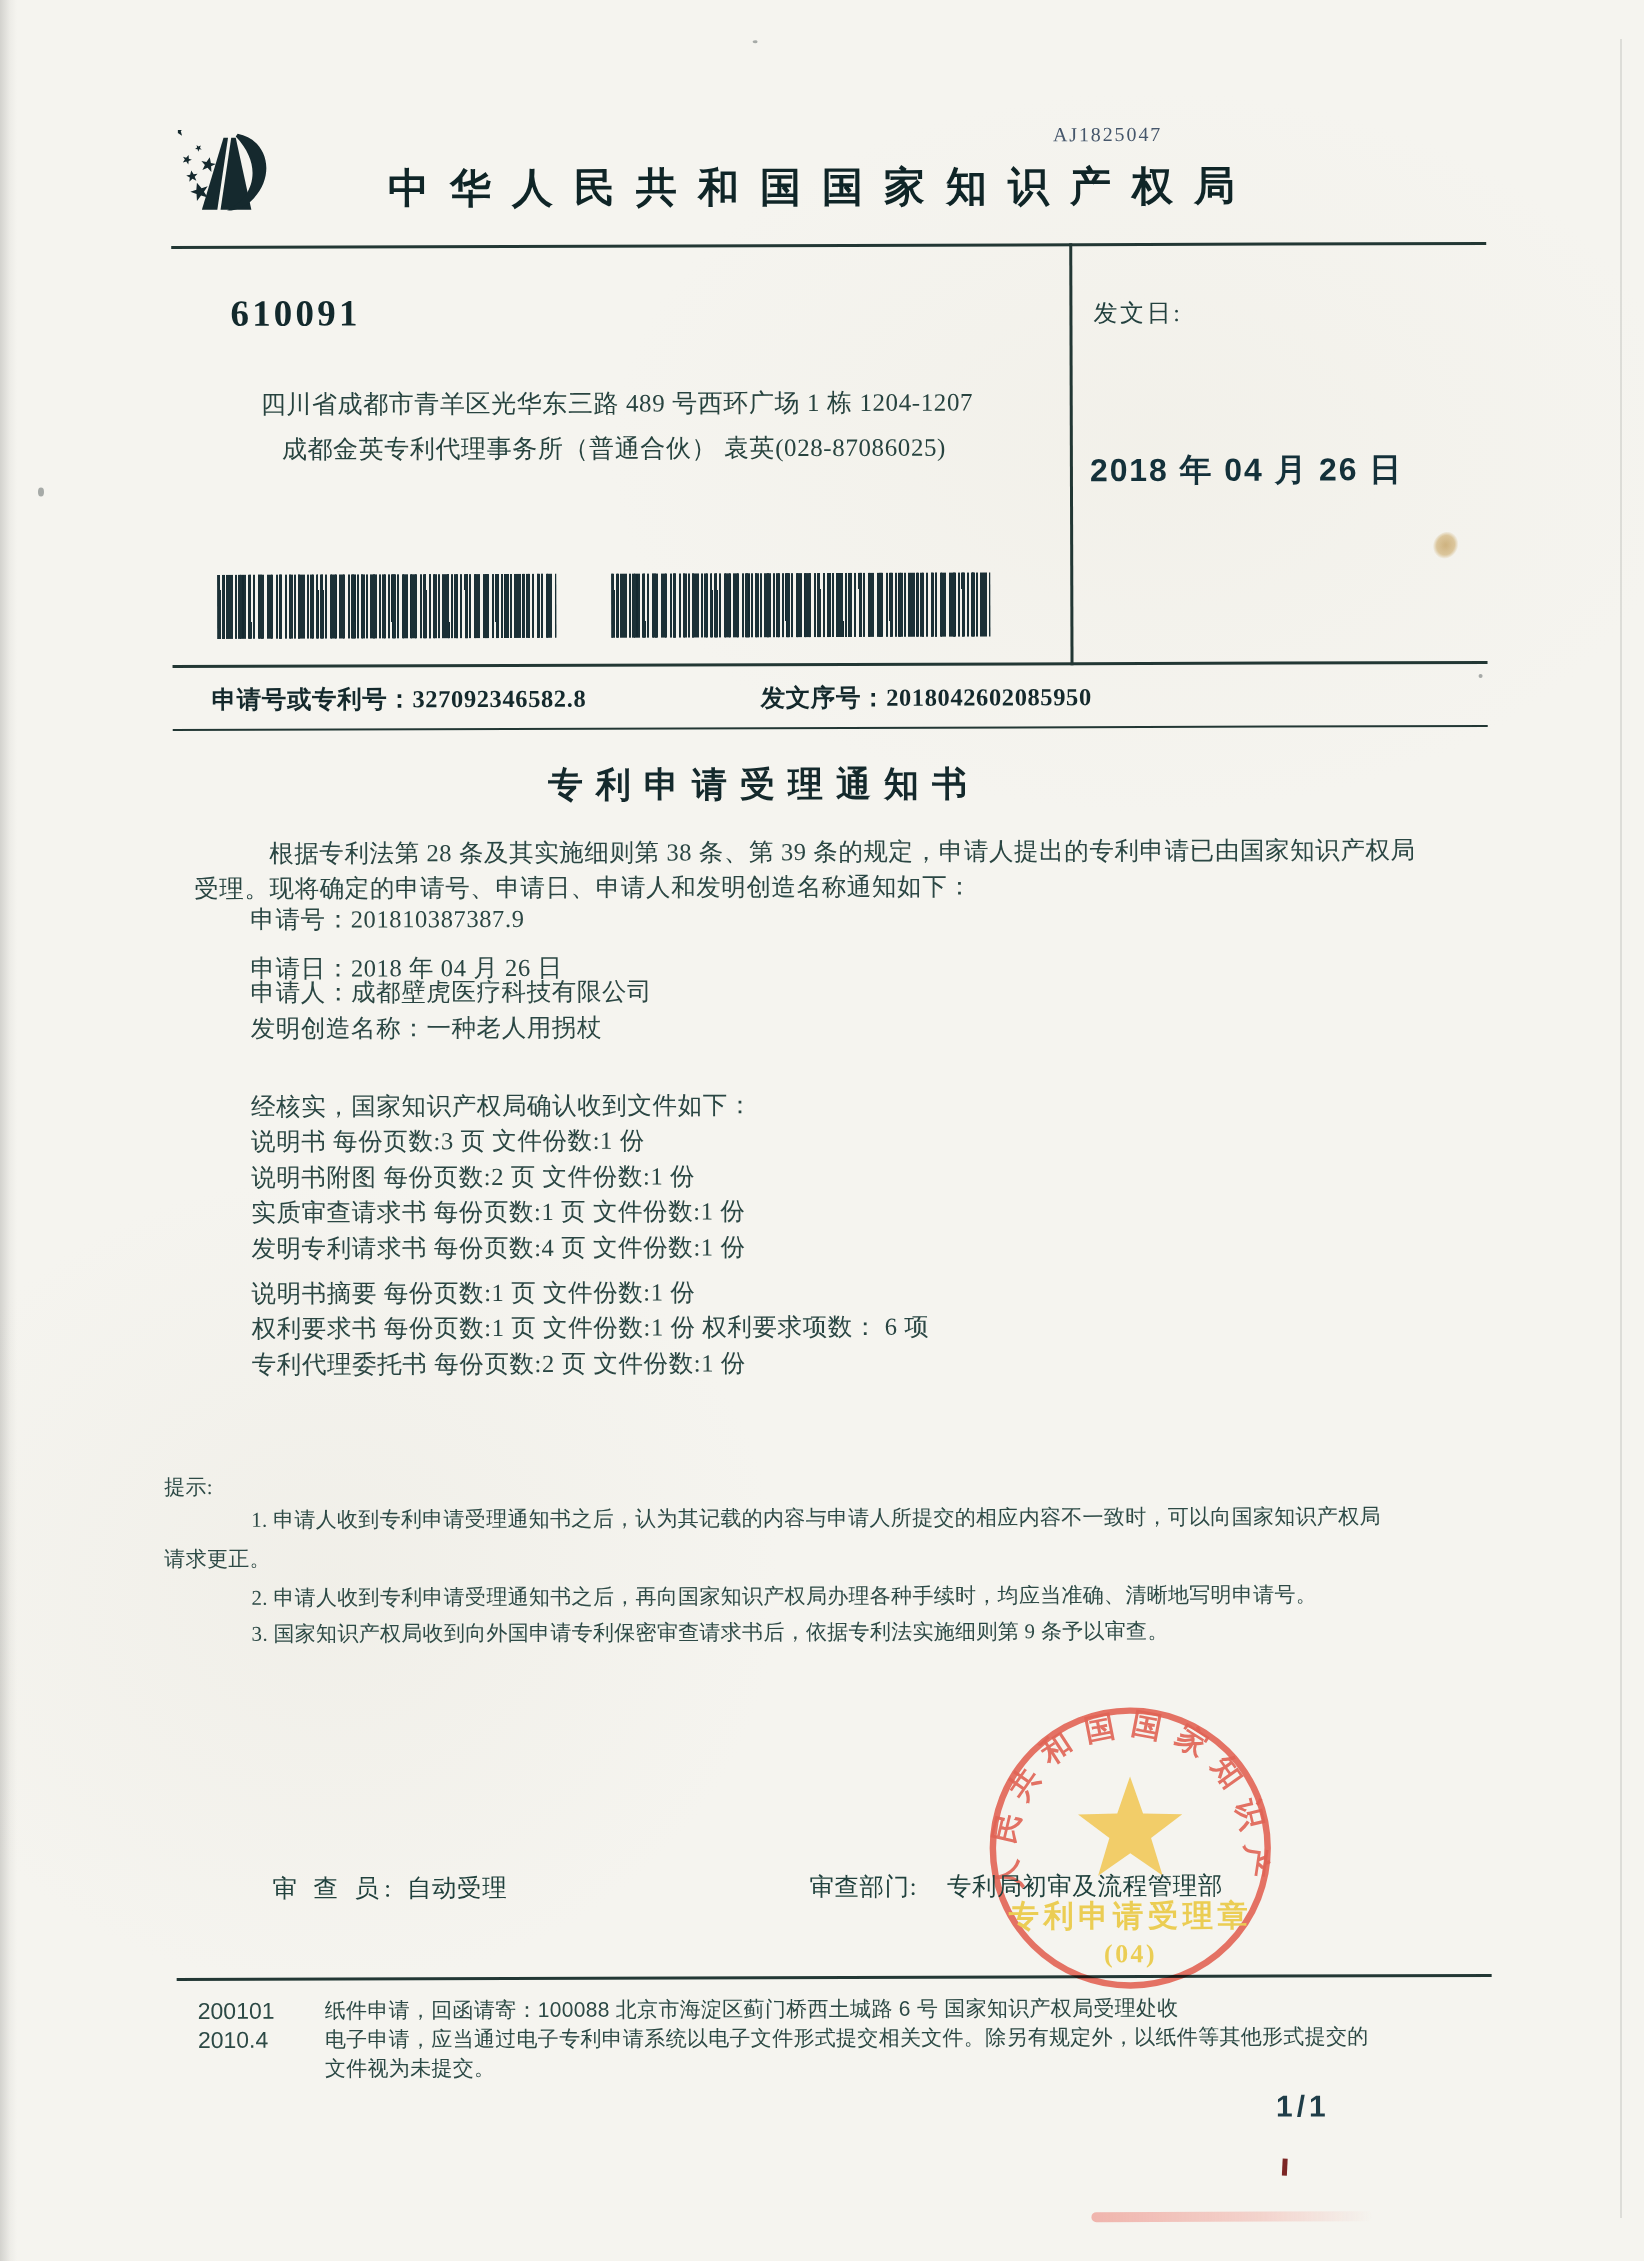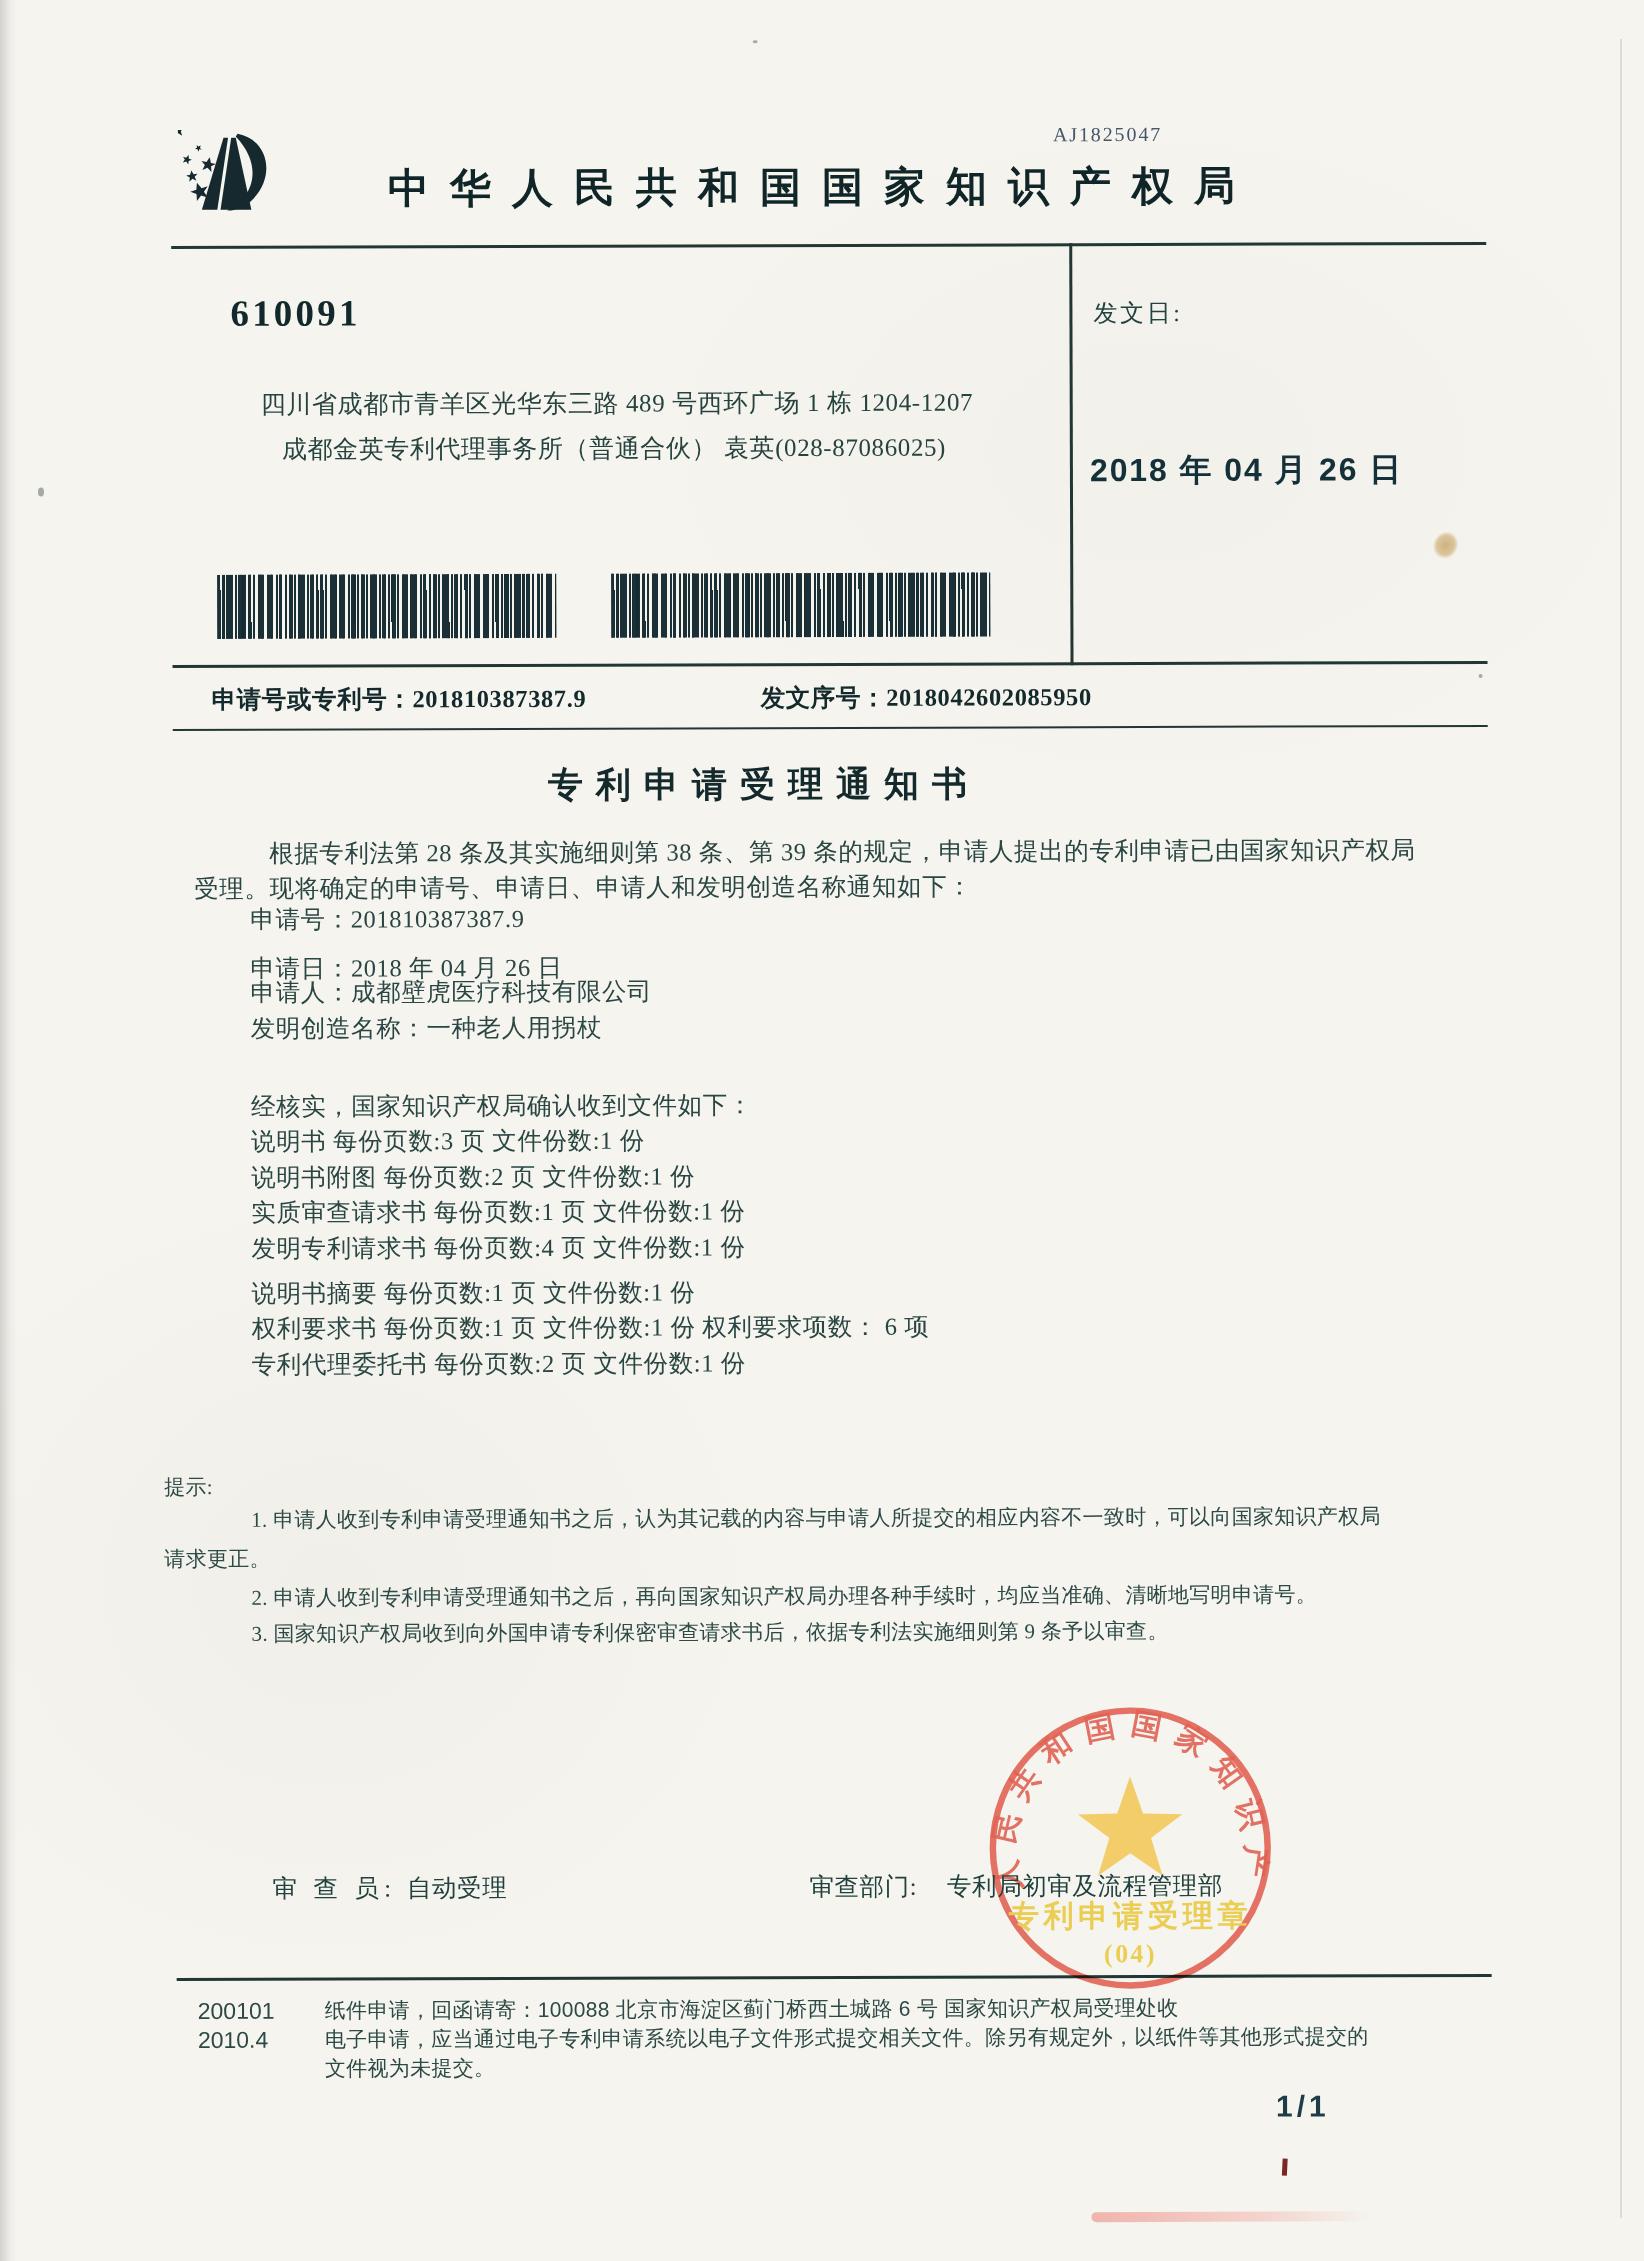--- a/index.html
+++ b/index.html
@@ -101,21 +101,21 @@
 
     <div class="abs fw-label">发文日:</div>
     <div class="abs fw-date">2018 年 04 月 26 日</div>
 
     <div class="barcode bc1"></div>
     <div class="barcode bc2"></div>
 
     <div class="rule" style="left:174px;top:663px;width:1315px;height:2.6px"></div>
 
     <div class="abs refrow" style="left:213px">
-      <span>申请号或专利号：</span><span>201810387387.9</span>
+      <span>申请号或专利号：</span><span>327092346582.8</span>
     </div>
     <div class="abs refrow" style="left:762px">
       <span>发文序号：</span><span>2018042602085950</span>
     </div>
 
     <div class="rule" style="left:174px;top:727px;width:1315px;height:1.9px"></div>
 
     <div class="abs notice-title">专利申请受理通知书</div>
 
     <div class="abs body-line" style="left:270px;top:835px">根据专利法第 28 条及其实施细则第 38 条、第 39 条的规定，申请人提出的专利申请已由国家知识产权局</div>

